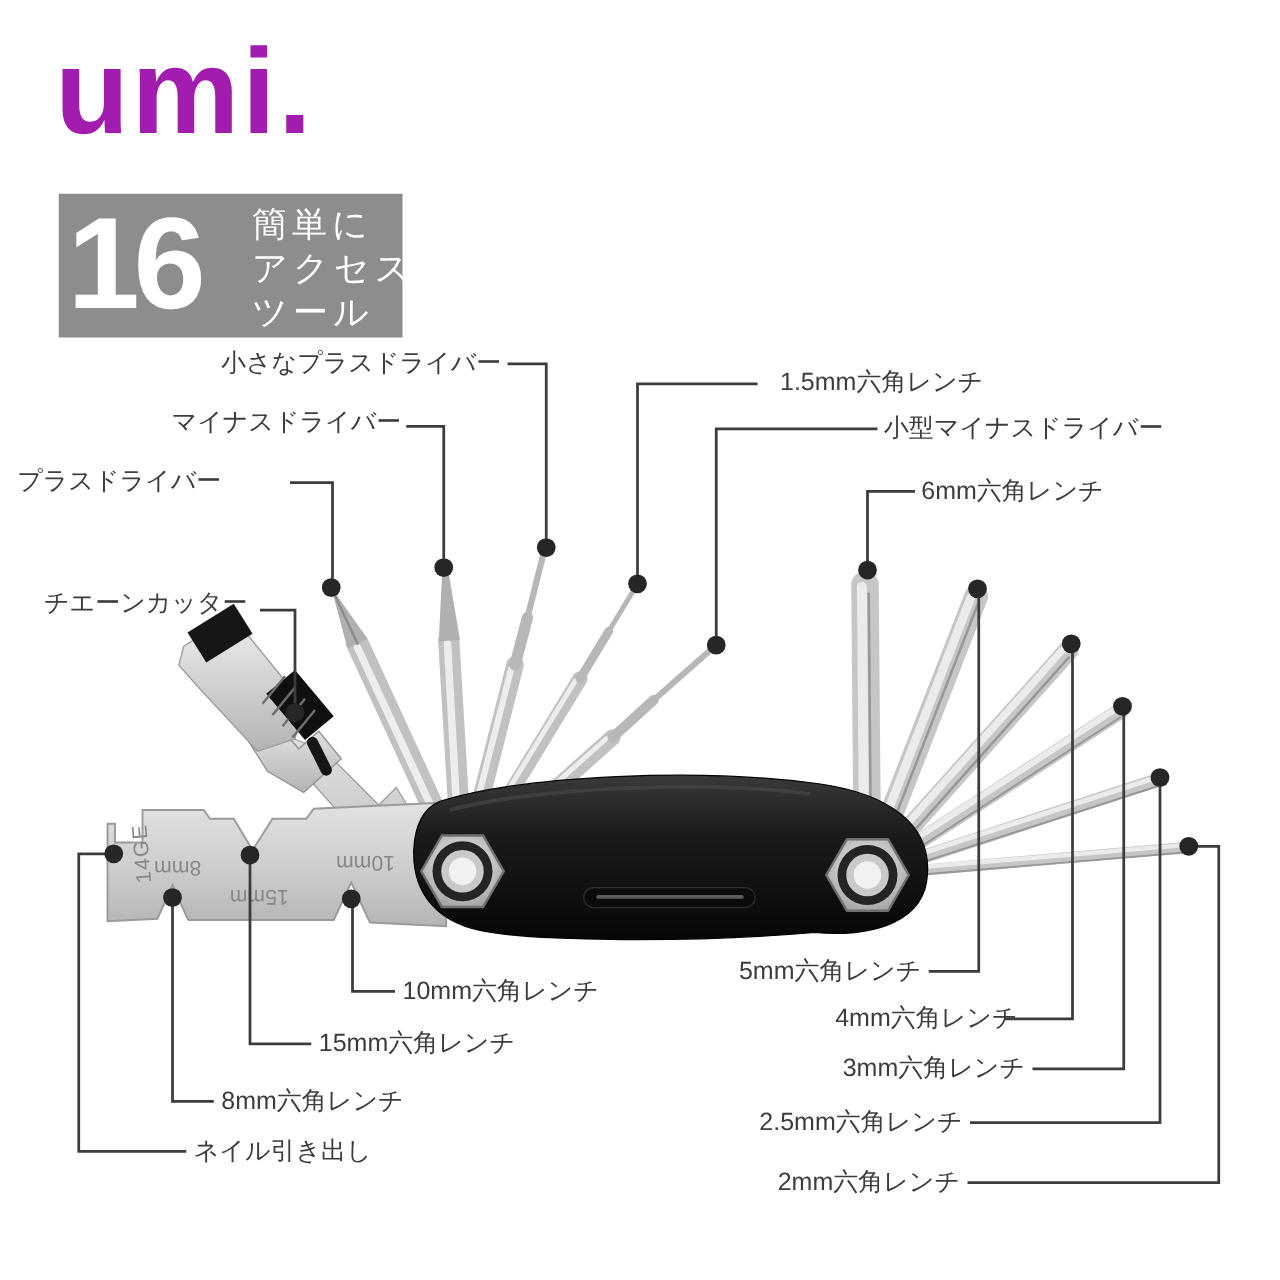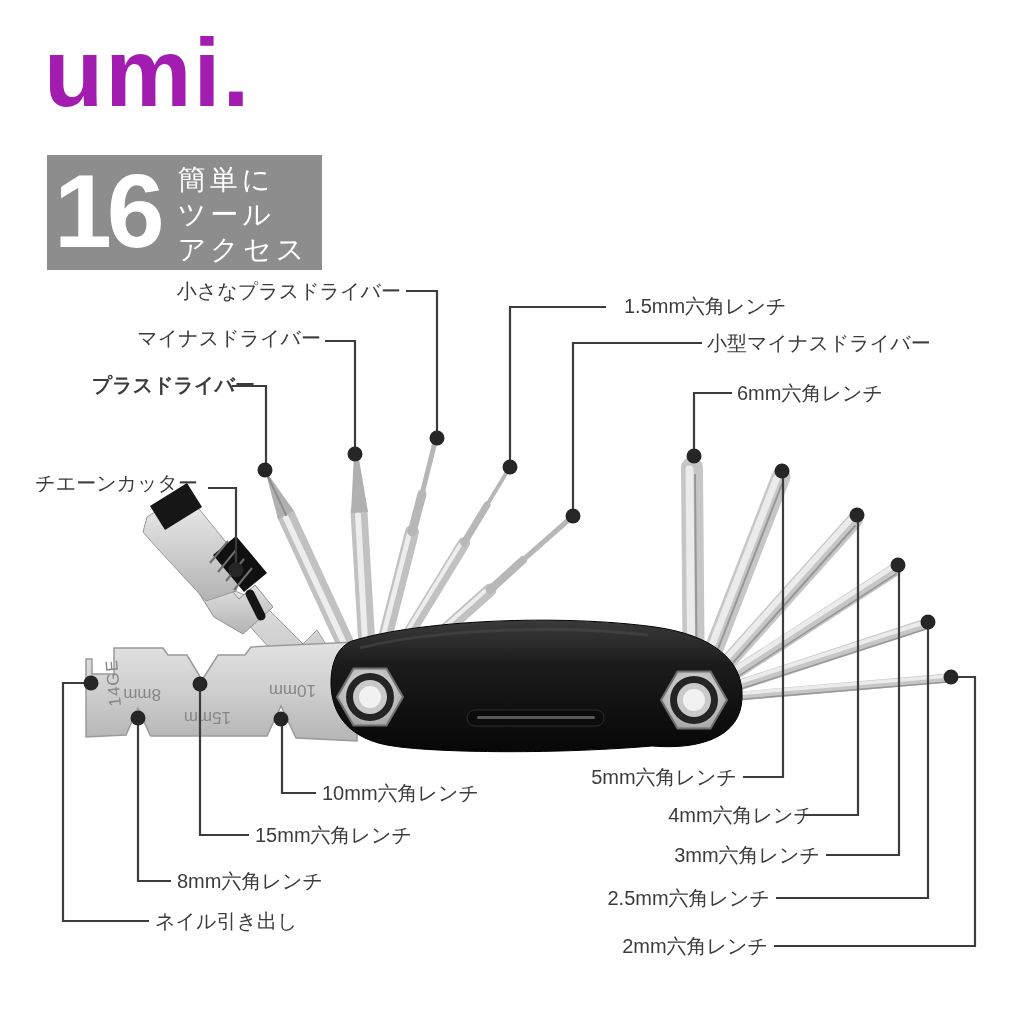--- a/index.html
+++ b/index.html
@@ -11,21 +11,21 @@
   svg{position:absolute;left:0;top:0;}
   
   .logo{
     position:absolute;left:44px;top:24px;
     font-size:97px;line-height:1;font-weight:700;letter-spacing:2px;
     color:#a21caf;
   }
   
   .badge{
     position:absolute;left:47px;top:155px;width:275px;height:115px;
-    background:#8d8d8d;display:flex;align-items:flex-start;
+    background:#8d8d8d;display:flex;align-items:flex-start;gap:24px;
   }
   .badge-num{
     font-size:104px;line-height:112px;font-weight:700;letter-spacing:-5px;
     color:#ffffff;margin-left:7px;
   }
   .badge-text{
     margin-left:18px;margin-top:7px;color:#ffffff;
     font-size:28px;line-height:35px;letter-spacing:4px;font-weight:400;
     white-space:nowrap;
   }
@@ -202,28 +202,28 @@
       <circle cx="951" cy="677" r="7.5"></circle>
     </g>
   </svg>
 
   <div class="logo">umi.</div>
 
   <div class="badge">
     <div class="badge-num">16</div>
     <div class="badge-text">
       <div>簡単に</div>
+      <div>アクセス</div>
       <div>ツール</div>
-      <div>アクセス</div>
     </div>
   </div>
 
   <div class="lbl r" style="right:623px;top:279px;">小さなプラスドライバー</div>
   <div class="lbl r" style="right:703px;top:326px;">マイナスドライバー</div>
-  <div class="lbl r" style="right:769px;top:373px;font-weight:bold;">プラスドライバー</div>
+  <div class="lbl r" style="right:847px;top:373px;">プラスドライバー</div>
   <div class="lbl r" style="right:826px;top:471px;">チエーンカッター</div>
   <div class="lbl" style="left:612px;top:294px;margin-left:12px;">1.5mm六角レンチ</div>
   <div class="lbl" style="left:707px;top:331px;">小型マイナスドライバー</div>
   <div class="lbl" style="left:737px;top:381px;">6mm六角レンチ</div>
   <div class="lbl" style="left:322px;top:781px;">10mm六角レンチ</div>
   <div class="lbl" style="left:255px;top:823px;">15mm六角レンチ</div>
   <div class="lbl" style="left:177px;top:869px;">8mm六角レンチ</div>
   <div class="lbl" style="left:155px;top:909px;font-family:Liberation Serif, serif;">ネイル引き出し</div>
   <div class="lbl r" style="right:287px;top:765px;">5mm六角レンチ</div>
   <div class="lbl r" style="right:210px;top:803px;">4mm六角レンチ</div>

